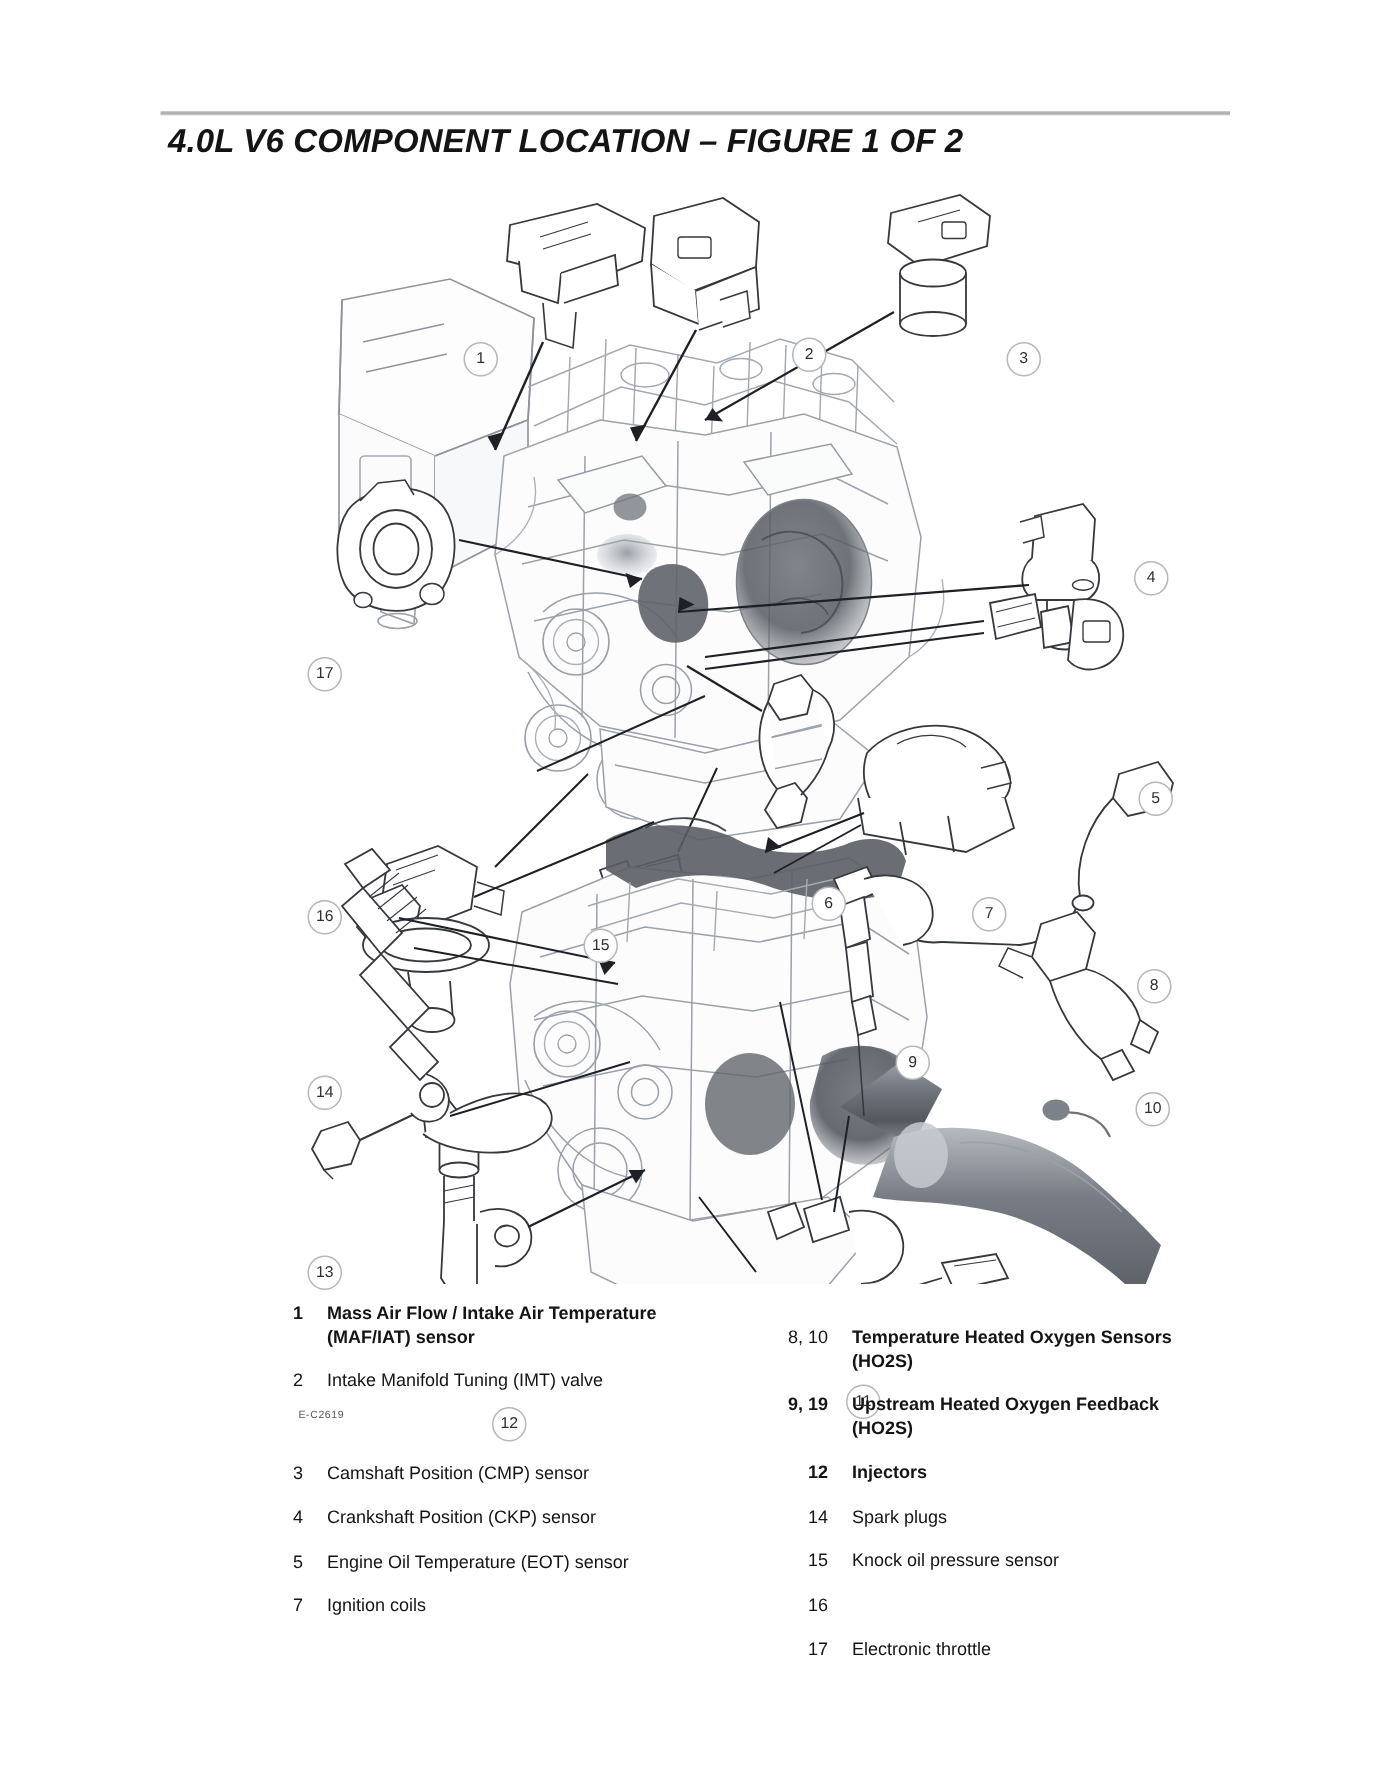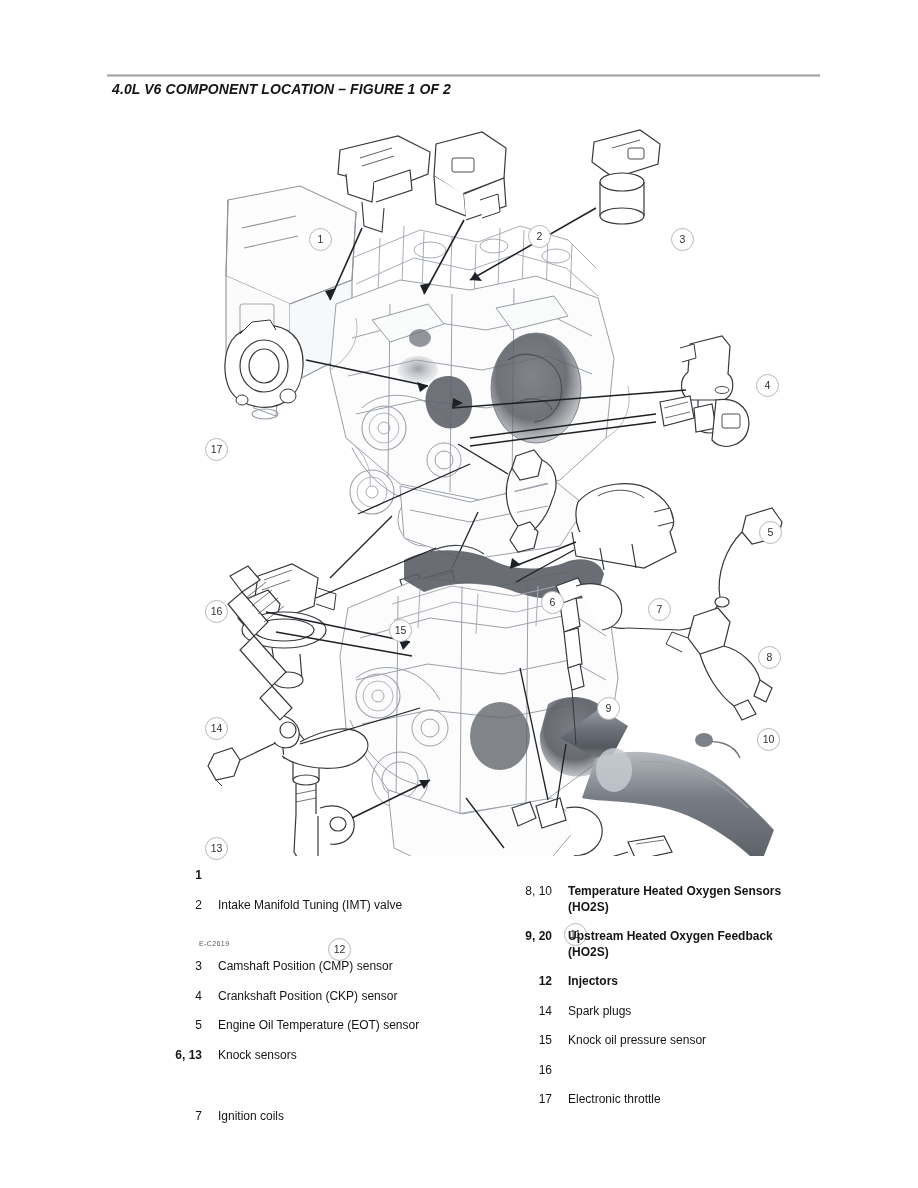--- a/index.html
+++ b/index.html
@@ -23,21 +23,21 @@
     left: 107px;
     top: 74px;
     width: 713px;
     height: 3px;
     background: linear-gradient(to bottom, #cfcfcf 0%, #a8a8a8 50%, #d8d8d8 100%);
   }
   .page-title {
     position: absolute;
     left: 112px;
     top: 81px;
-    font-size: 14px;
+    font-size: 22px;
     font-weight: bold;
     font-style: italic;
     letter-spacing: 0.1px;
     white-space: nowrap;
     color: #141414;
   }
 
   
   .figure {
     position: absolute;
@@ -487,55 +487,53 @@
   <div class="callout" style="left:389px; top:511px;">15</div>
   <div class="callout" style="left:205px; top:492px;">16</div>
   <div class="callout" style="left:205px; top:330px;">17</div>
 </div>
 
 <div class="legend">
 
   <div class="legend-col left">
     <div class="legend-row">
       <span class="legend-num bold">1</span>
+      <span class="legend-text bold">Mass Air Flow / Intake Air Temperature
+(MAF/IAT) sensor</span>
     </div>
     <div class="legend-row gap-after">
       <span class="legend-num">2</span>
       <span class="legend-text">Intake Manifold Tuning (IMT) valve</span>
     </div>
     <div class="legend-row">
       <span class="legend-num">3</span>
       <span class="legend-text">Camshaft Position (CMP) sensor</span>
     </div>
     <div class="legend-row">
       <span class="legend-num">4</span>
       <span class="legend-text">Crankshaft Position (CKP) sensor</span>
     </div>
     <div class="legend-row">
       <span class="legend-num">5</span>
       <span class="legend-text">Engine Oil Temperature (EOT) sensor</span>
     </div>
-    <div class="legend-row gap-after">
-      <span class="legend-num bold">6, 13</span>
-      <span class="legend-text">Knock sensors</span>
-    </div>
     <div class="legend-row">
       <span class="legend-num">7</span>
       <span class="legend-text">Ignition coils</span>
     </div>
   </div>
 
   <div class="legend-col right">
     <div class="legend-row">
       <span class="legend-num">8, 10</span>
       <span class="legend-text bold">Temperature Heated Oxygen Sensors
 (HO2S)</span>
     </div>
     <div class="legend-row">
-      <span class="legend-num bold">9, 20</span>
+      <span class="legend-num bold">9, 19</span>
       <span class="legend-text bold">Upstream Heated Oxygen Feedback
 (HO2S)</span>
     </div>
     <div class="legend-row">
       <span class="legend-num bold">12</span>
       <span class="legend-text bold">Injectors</span>
     </div>
     <div class="legend-row">
       <span class="legend-num">14</span>
       <span class="legend-text">Spark plugs</span>

